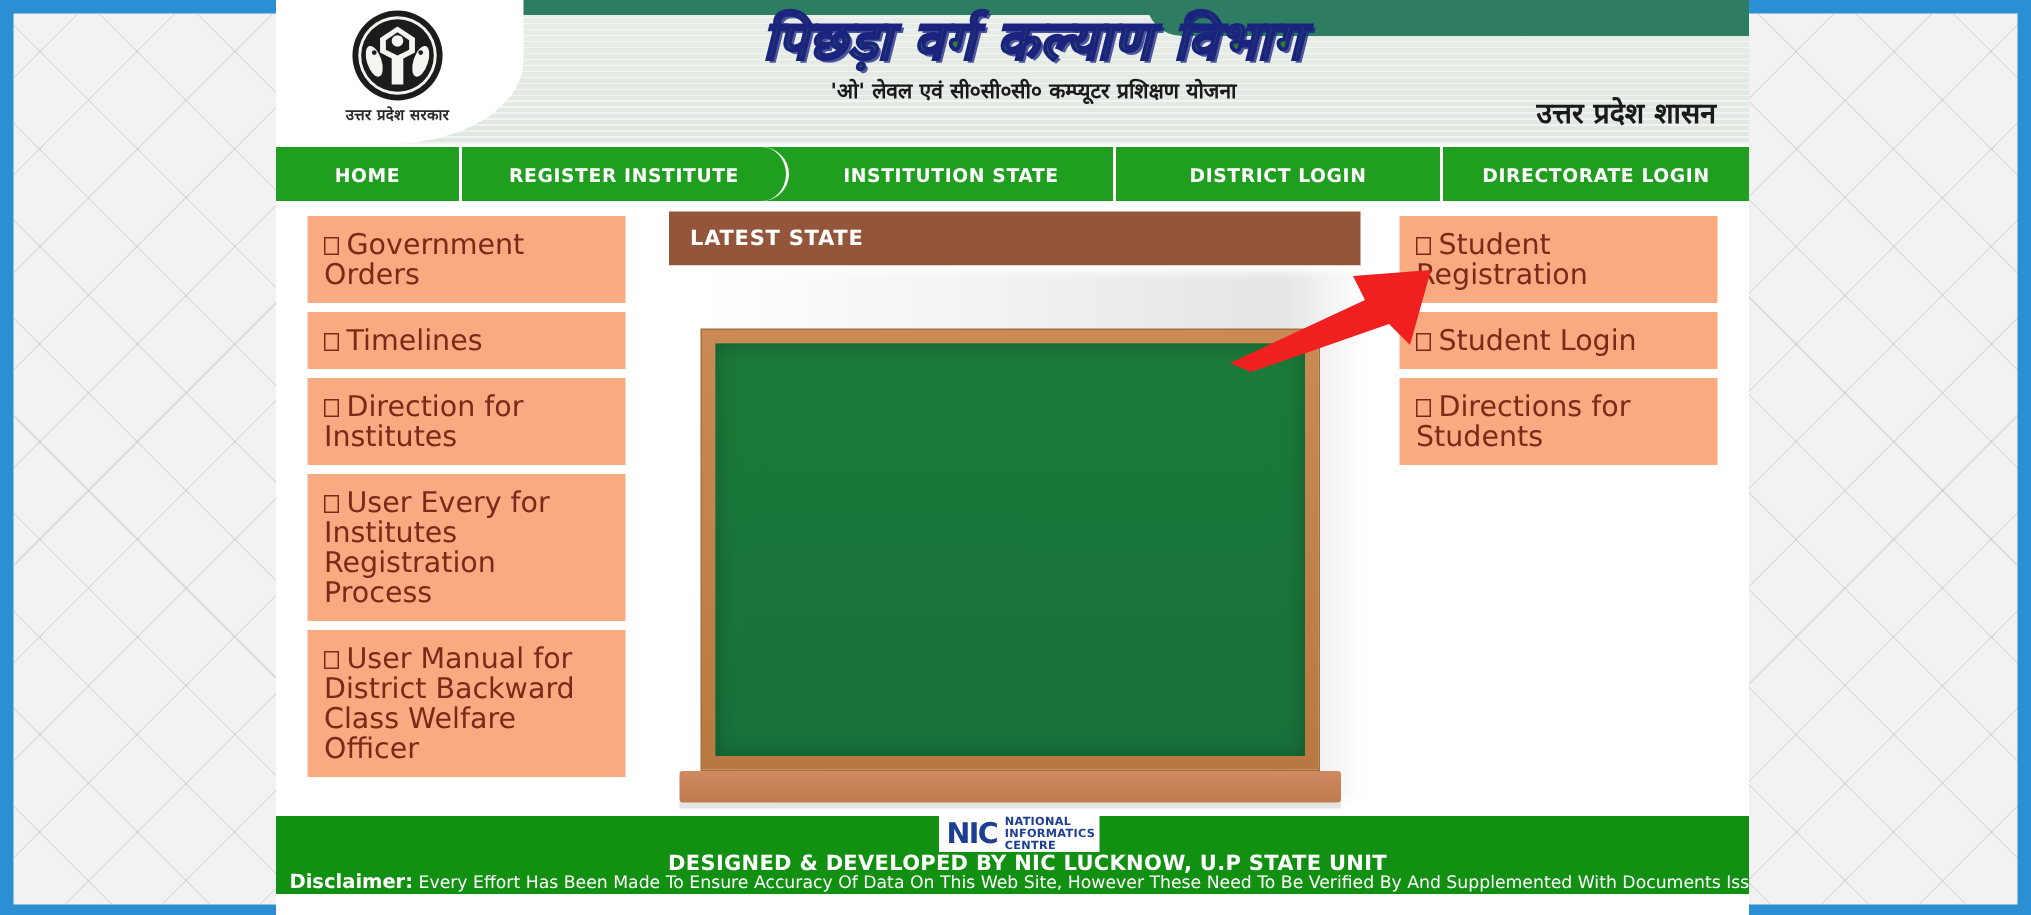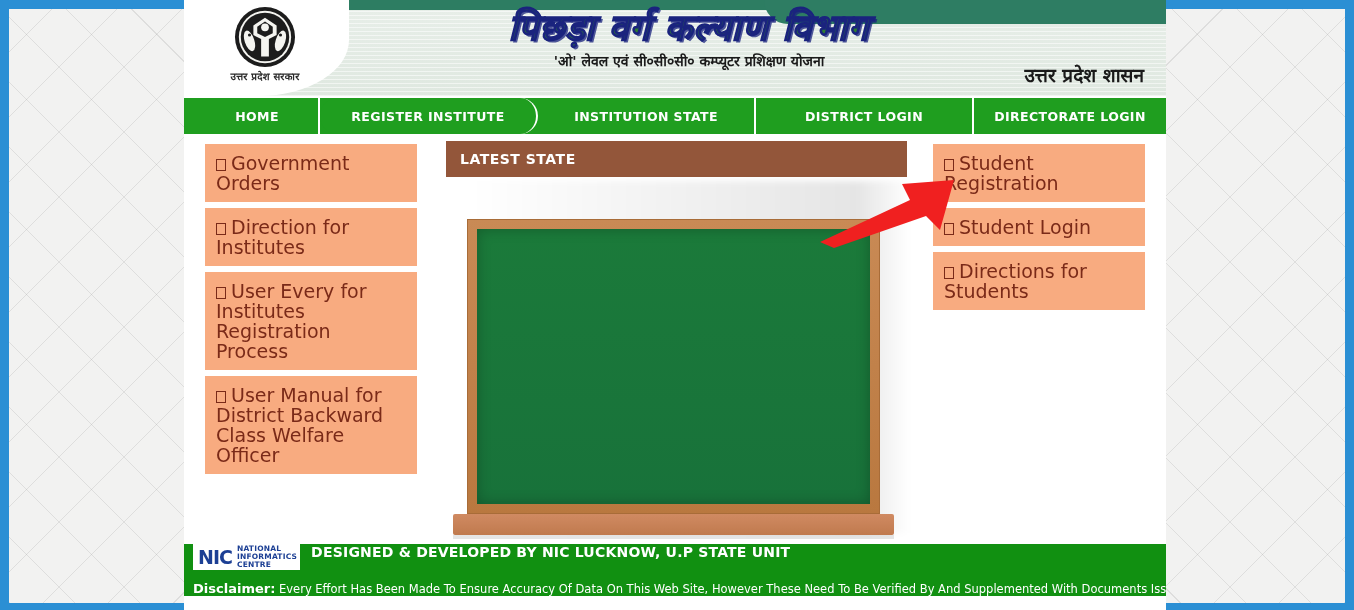--- a/index.html
+++ b/index.html
@@ -158,21 +158,21 @@
     color: #ffffff;
     font-size: 12.5px;
     font-weight: bold;
     letter-spacing: .4px;
     border-right: 2px solid #ffffff;
     background: #1f9e1f;
     cursor: pointer;
     white-space: nowrap;
   }
   .nav-item:last-child { border-right: none; }
-  .nav-item.w-home { flex: 0 0 122px; padding-left: 12px; }
+  .nav-item.w-home { flex: 0 0 122px; }
   .nav-item.w-reg  { flex: 0 0 216px; border-radius: 18px; }
   .nav-item.w-inst { flex: 0 0 216px; }
   .nav-item.w-dist { flex: 0 0 216px; }
 
   
   .content {
     position: relative;
     height: 410px;
     background: #ffffff;
     padding: 10px 0 0 0;
@@ -276,22 +276,24 @@
     z-index: 20;
   }
 
   
   .footer {
     background: #119011;
     padding: 0;
   }
   .footer-row {
     display: flex;
+    align-items: center;
     height: 36px;
     padding-left: 9px;
+    flex-direction: column;
   }
   .nic-logo {
     display: flex;
     align-items: center;
     background: #ffffff;
     height: 26px;
     padding: 0 3px;
   }
   .nic-mark {
     font-family: "DejaVu Sans", "Liberation Sans", sans-serif;
@@ -378,20 +380,23 @@
       <div class="nav-item">DIRECTORATE LOGIN</div>
     </div>
 
     <div class="content">
 
       <div class="col-left">
         <div class="tile">
           <span class="bullet"></span><span>Government Orders</span>
         </div>
         <div class="tile">
+          <span class="bullet"></span><span>Timelines</span>
+        </div>
+        <div class="tile">
           <span class="bullet"></span><span>Direction for Institutes</span>
         </div>
         <div class="tile">
           <span class="bullet"></span><span>User Every for Institutes Registration Process</span>
         </div>
         <div class="tile">
           <span class="bullet"></span><span>User Manual for District Backward Class Welfare Officer</span>
         </div>
       </div>
 

